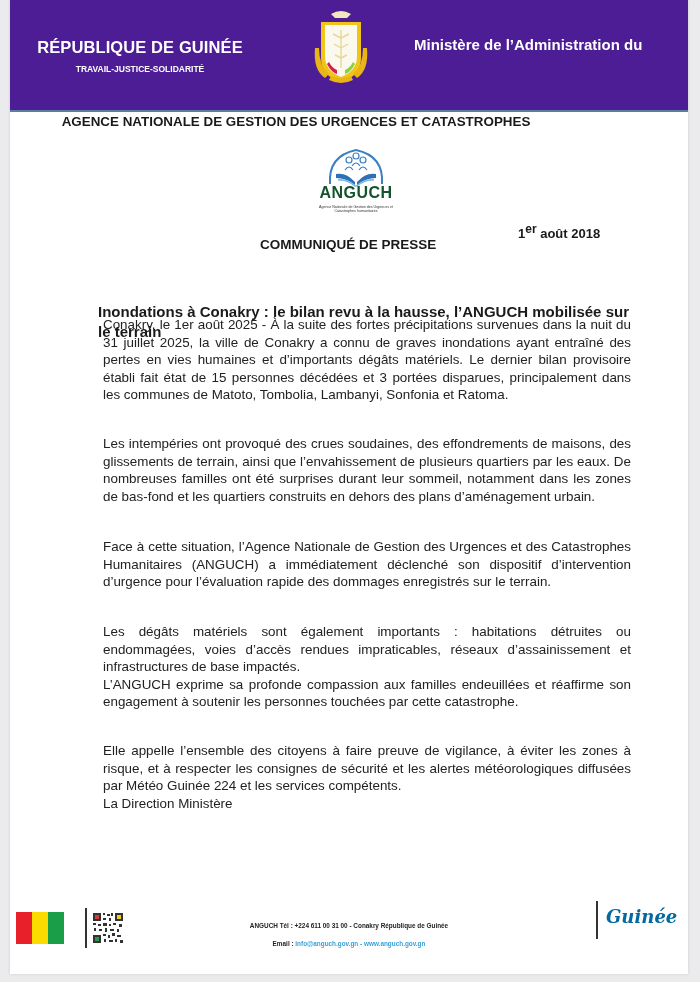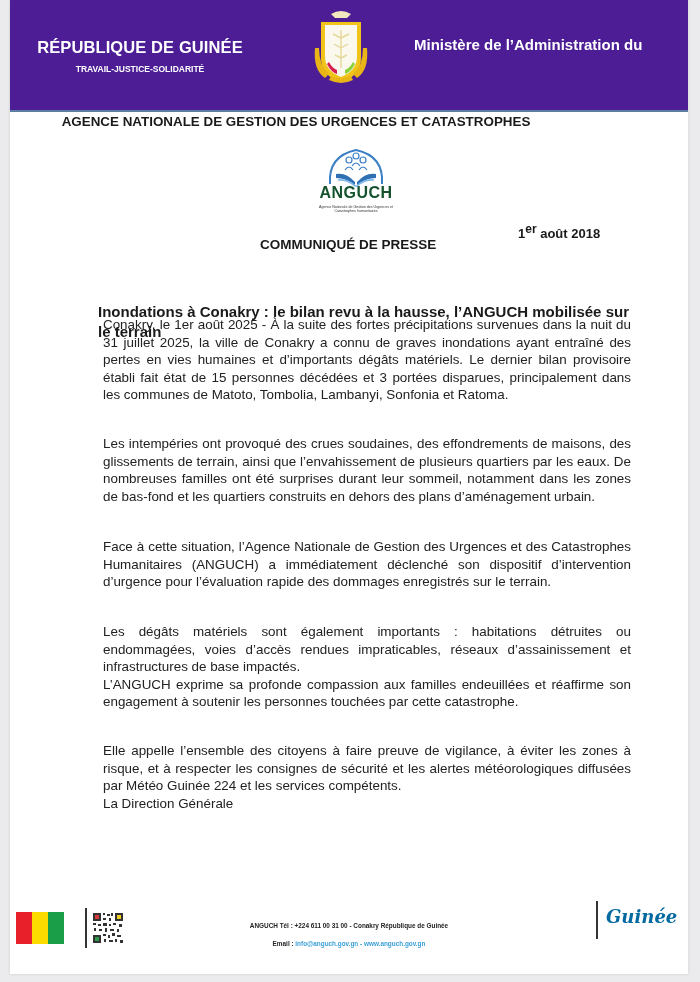--- a/index.html
+++ b/index.html
@@ -108,21 +108,21 @@
 
   <p class="body p1">Conakry, le 1er août 2025 - À la suite des fortes précipitations survenues dans la nuit du 31 juillet 2025, la ville de Conakry a connu de graves inondations ayant entraîné des pertes en vies humaines et d’importants dégâts matériels. Le dernier bilan provisoire établi fait état de 15 personnes décédées et 3 portées disparues, principalement dans les communes de Matoto, Tombolia, Lambanyi, Sonfonia et Ratoma.</p>
   <p class="body p2">Les intempéries ont provoqué des crues soudaines, des effondrements de maisons, des glissements de terrain, ainsi que l’envahissement de plusieurs quartiers par les eaux. De nombreuses familles ont été surprises durant leur sommeil, notamment dans les zones de bas-fond et les quartiers construits en dehors des plans d’aménagement urbain.</p>
   <p class="body p3">Face à cette situation, l’Agence Nationale de Gestion des Urgences et des Catastrophes Humanitaires (ANGUCH) a immédiatement déclenché son dispositif d’intervention d’urgence pour l’évaluation rapide des dommages enregistrés sur le terrain.</p>
   <div class="body p4">
     <p>Les dégâts matériels sont également importants : habitations détruites ou endommagées, voies d’accès rendues impraticables, réseaux d’assainissement et infrastructures de base impactés.</p>
     <p>L’ANGUCH exprime sa profonde compassion aux familles endeuillées et réaffirme son engagement à soutenir les personnes touchées par cette catastrophe.</p>
   </div>
   <div class="body p5">
     <p>Elle appelle l’ensemble des citoyens à faire preuve de vigilance, à éviter les zones à risque, et à respecter les consignes de sécurité et les alertes météorologiques diffusées par Météo Guinée 224 et les services compétents.</p>
-    <p style="text-align:left;">La Direction Générale</p>
+    <p style="text-align:left;">La Direction Ministère</p>
   </div>
 
 
   <div class="flag">
     <span style="background:#e8202a;"></span>
     <span style="background:#fcdb00;"></span>
     <span style="background:#1a9f48;"></span>
   </div>
   <div class="vbar" style="left:75px; top:908px; height:40px;"></div>
   <svg class="qr" viewBox="0 0 32 32">

